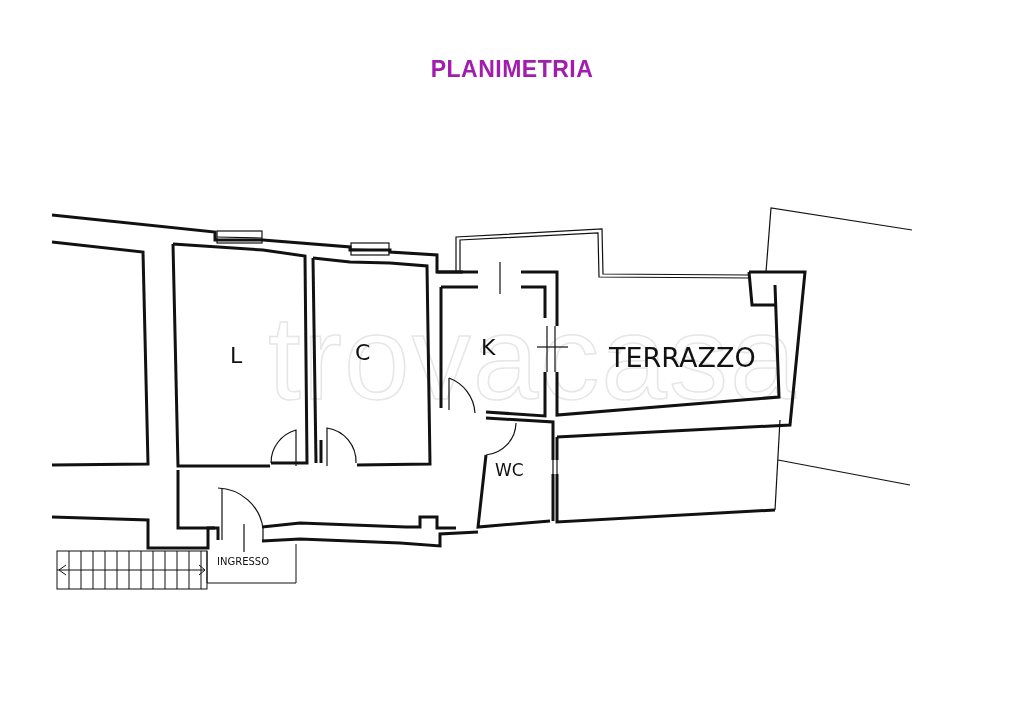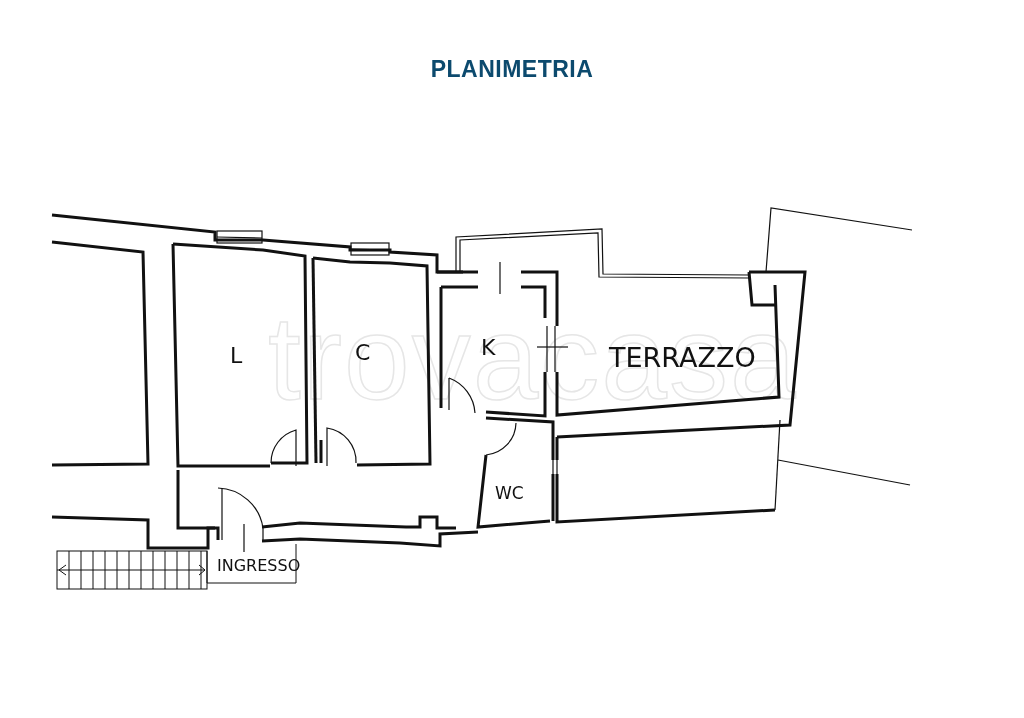--- a/index.html
+++ b/index.html
@@ -1,17 +1,17 @@
 <!DOCTYPE html>
 <html><head>
 <meta charset="utf-8">
 <style>
   html, body { margin:0; padding:0; background:#ffffff; }
   body { width:1024px; height:718px; position:relative; overflow:hidden; font-family:"DejaVu Sans", sans-serif; }
-  .title { position:absolute; left:0; width:1024px; top:56px; text-align:center; font-family:"Liberation Sans", sans-serif; font-weight:bold; font-size:23px; color:#0c4a6e; letter-spacing:0.5px; }
+  .title { position:absolute; left:0; width:1024px; top:56px; text-align:center; font-family:"Liberation Sans", sans-serif; font-weight:bold; font-size:23px; color:#a21caf; letter-spacing:0.5px; }
   svg { position:absolute; left:0; top:0; }
   .lbl { position:absolute; font-family:"DejaVu Sans", sans-serif; color:#111; }
   .watermark { position:absolute; left:268px; top:290px; font-family:"Liberation Sans", sans-serif; font-size:118px; color:transparent; -webkit-text-stroke:1.5px #e6e6e6; letter-spacing:2px; }
 </style>
 </head>
 <body>
 
 <div class="watermark">trovacasa</div>
 
 <div class="title">PLANIMETRIA</div>
@@ -104,14 +104,14 @@
         <line x1="201" y1="551" x2="201" y2="589"></line>
     </g>
     <polyline points="207,551 207,583 296,583 296,544"></polyline>
   </g>
 </svg>
 
 <div class="lbl" style="left:230px;top:343px;font-size:22px;">L</div>
 <div class="lbl" style="left:355px;top:340px;font-size:22px;">C</div>
 <div class="lbl" style="left:481px;top:335px;font-size:22px;">K</div>
 <div class="lbl" style="left:609px;top:342px;font-size:27px;">TERRAZZO</div>
-<div class="lbl" style="left:495px;top:483px;font-size:17px;">WC</div>
-<div class="lbl" style="left:217px;top:556px;font-size:16px;">INGRESSO</div>
+<div class="lbl" style="left:495px;top:460px;font-size:17px;">WC</div>
+<div class="lbl" style="left:217px;top:556px;font-size:10px;">INGRESSO</div>
 
 </body></html>

